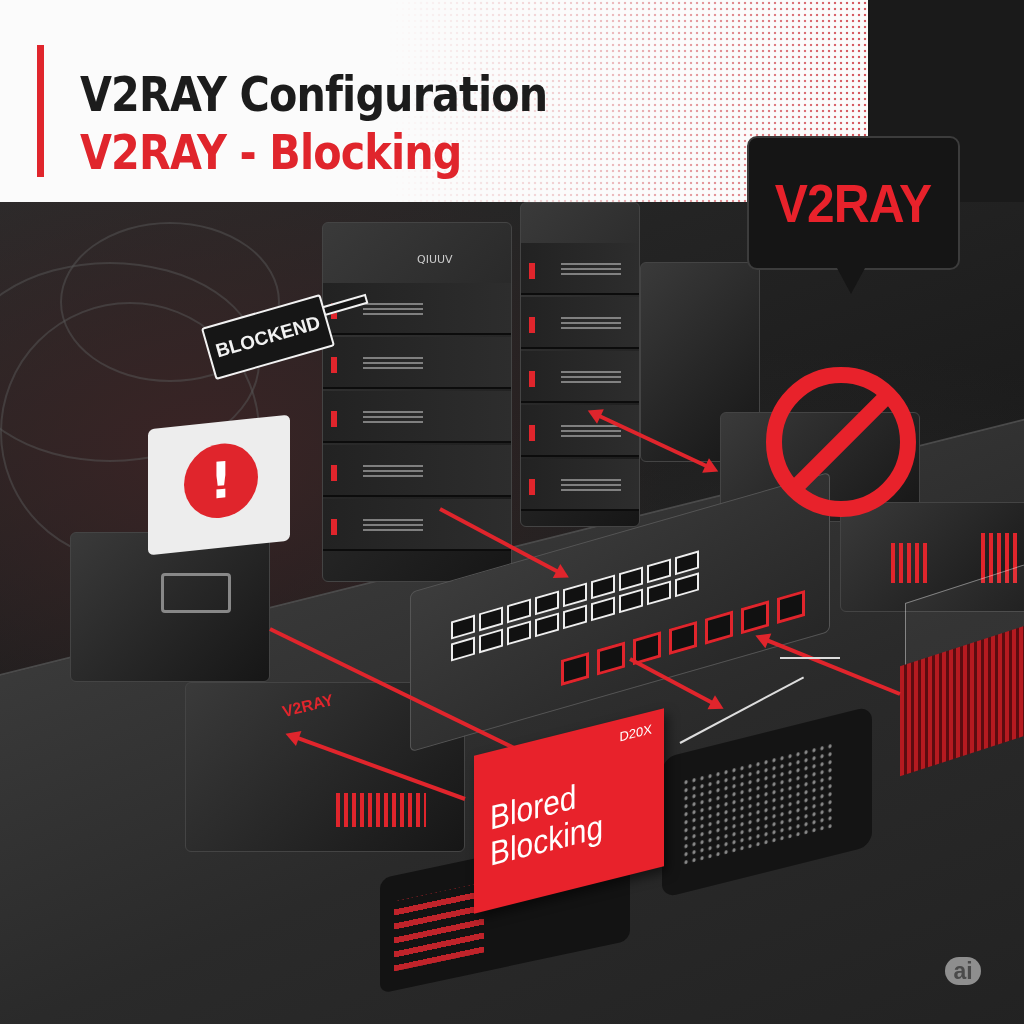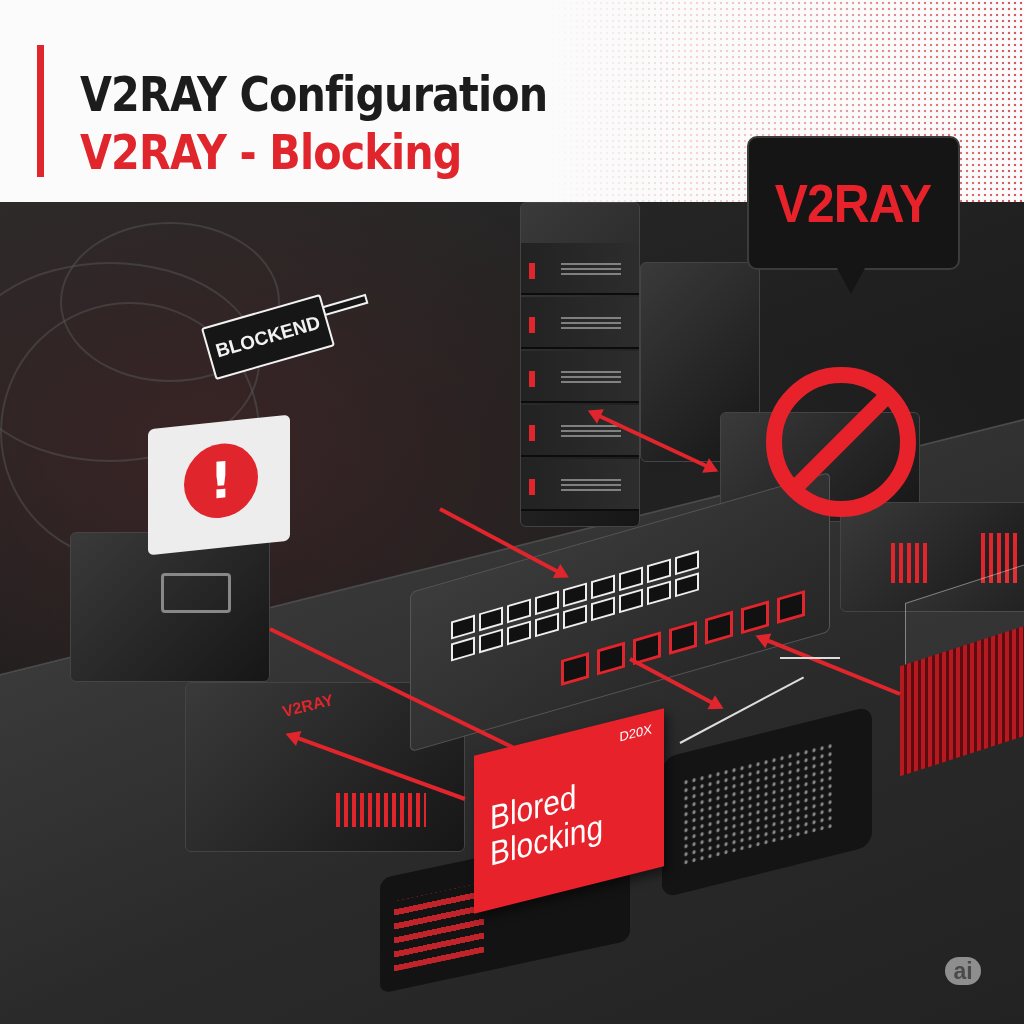--- a/index.html
+++ b/index.html
@@ -1,21 +1,21 @@
 <!DOCTYPE html>
 <html><head>
   <meta charset="utf-8">
   <style>
     * { box-sizing: border-box; margin: 0; padding: 0; }
     html, body { width: 1024px; height: 1024px; overflow: hidden; background: #1a1a1a; }
     body { position: relative; font-family: "DejaVu Sans", sans-serif; }
 
     
     .header {
-      position: absolute; left: 0; top: 0; width: 1024px; height: 202px;
+      position: absolute; left: 0; top: 0; width: 868px; height: 202px;
       background: #fbfbfb; overflow: hidden;
     }
     .dots {
       position: absolute; right: 0; top: 0; width: 480px; height: 202px;
       background-image: radial-gradient(circle, rgba(200,30,40,0.75) 1.3px, transparent 1.6px);
       background-size: 6px 6px;
       -webkit-mask-image: linear-gradient(90deg, transparent 0%, rgba(0,0,0,0.25) 35%, #000 100%);
       mask-image: linear-gradient(90deg, transparent 0%, rgba(0,0,0,0.25) 35%, #000 100%);
     }
     .accent-bar { position: absolute; left: 37px; top: 45px; width: 7px; height: 132px; background: #e0252c; }
@@ -134,20 +134,43 @@
   <div class="title-2">V2RAY - Blocking</div>
 </div>
 
 <div class="scene">
   <div class="platform"></div>
 
   <div class="wire" style="left:-40px;top:60px;width:300px;height:200px;"></div>
   <div class="wire" style="left:0px;top:100px;width:260px;height:260px;"></div>
   <div class="wire" style="left:60px;top:20px;width:220px;height:160px;"></div>
 
+  <div class="box" style="left:322px;top:20px;width:190px;height:360px;">
+    <div class="rack-unit" style="top:60px;">
+        <span class="led"></span>
+        <span class="lines"></span>
+      </div>
+    <div class="rack-unit" style="top:114px;">
+        <span class="led"></span>
+        <span class="lines"></span>
+      </div>
+    <div class="rack-unit" style="top:168px;">
+        <span class="led"></span>
+        <span class="lines"></span>
+      </div>
+    <div class="rack-unit" style="top:222px;">
+        <span class="led"></span>
+        <span class="lines"></span>
+      </div>
+    <div class="rack-unit" style="top:276px;">
+        <span class="led"></span>
+        <span class="lines"></span>
+      </div>
+    <span style="position:absolute;left:94px;top:30px;color:#ccc;font-size:11px;">QIUUV</span>
+  </div>
 
   <div class="box" style="left:520px;top:0px;width:120px;height:325px;">
     <div class="rack-unit" style="top:40px;">
         <span class="led"></span>
         <span class="lines"></span>
       </div>
     <div class="rack-unit" style="top:94px;">
         <span class="led"></span>
         <span class="lines"></span>
       </div>

